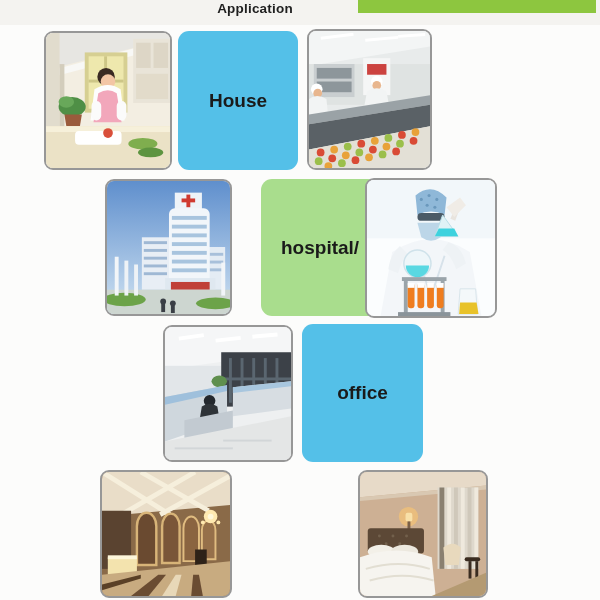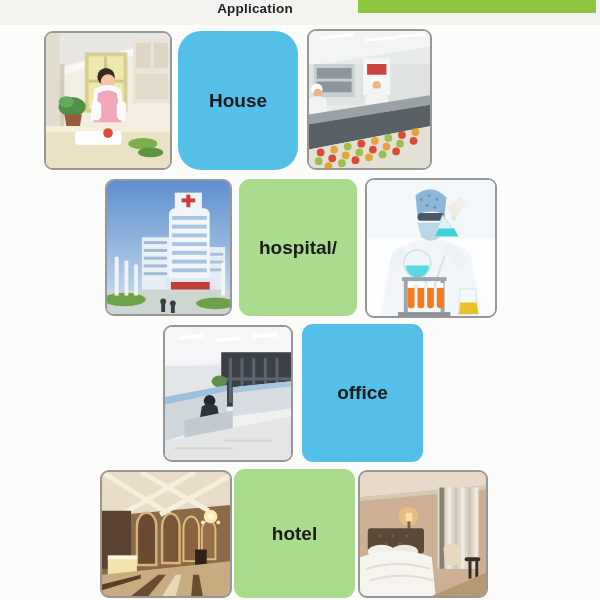--- a/index.html
+++ b/index.html
@@ -28,26 +28,26 @@
   .photo svg{display:block;width:100%;height:100%;}
 
   
   .label-box{
     position:absolute;border-radius:11px;box-sizing:border-box;
     display:flex;align-items:center;justify-content:center;
     font-weight:bold;color:#1a1a1a;font-size:19px;
   }
   .label-blue{background:#54c0e8;}
   .label-green{background:#a9dd8d;}
-  .label-box.two-line{justify-content:flex-start;padding-left:20px;}
+  .label-box.two-line{justify-content:flex-start;padding-left:20px;margin-left:22px;}
   .label-box .lines{line-height:1.75;text-align:left;}
 
   
   .photo-house   {left:44px;  top:31px;  width:128px; height:139px;}
-  .box-house     {left:178px; top:31px;  width:120px; height:139px;border-radius:23px;}
+  .box-house     {left:178px; top:31px;  width:120px; height:139px;}
   .photo-workshop{left:307px; top:29px;  width:125px; height:141px;}
   .box-workshop  {left:438px; top:29px;  width:126px; height:141px;}
   
   .photo-hospital{left:105px; top:179px; width:127px; height:137px;}
   .box-hospital  {left:239px; top:179px; width:118px; height:137px;}
   .photo-lab     {left:365px; top:178px; width:132px; height:140px;}
   
   .photo-office  {left:163px; top:325px; width:130px; height:137px;}
   .box-office    {left:302px; top:324px; width:121px; height:138px;}
   
@@ -300,23 +300,20 @@
       <rect x="6" y="86" width="30" height="4" fill="#fdf6da"></rect>
       <rect x="96" y="80" width="12" height="16" fill="#2e2218"></rect>
       <polygon points="0,106 132,92 132,128 0,128" fill="#c8ab80"></polygon>
       <polygon points="30,128 58,106 66,106 48,128" fill="#6a4c32"></polygon>
       <polygon points="62,128 76,106 82,106 76,128" fill="#e8d8b8"></polygon>
       <polygon points="92,128 94,106 100,106 104,128" fill="#6a4c32"></polygon>
       <polygon points="0,116 40,106 40,110 0,122" fill="#5a4026"></polygon>
     </svg>
   </div>
 
-  <div class="label-box label-green box-hotel">
-    <span>hotel</span>
-  </div>
 
   <div class="photo photo-room">
     <svg viewBox="0 0 130 128" preserveAspectRatio="none">
       <rect width="130" height="128" fill="#cdb094"></rect>
       <polygon points="0,0 130,0 130,14 0,26" fill="#e7dac8"></polygon>
       <polygon points="0,26 130,14 130,18 0,30" fill="#d9c8b2"></polygon>
       <rect x="80" y="16" width="42" height="84" fill="#ded8cc"></rect>
       <rect x="82" y="16" width="5" height="84" fill="#8a8070"></rect>
       <rect x="90" y="16" width="4" height="84" fill="#efe9dd"></rect>
       <rect x="97" y="16" width="4" height="84" fill="#cfc8ba"></rect>

